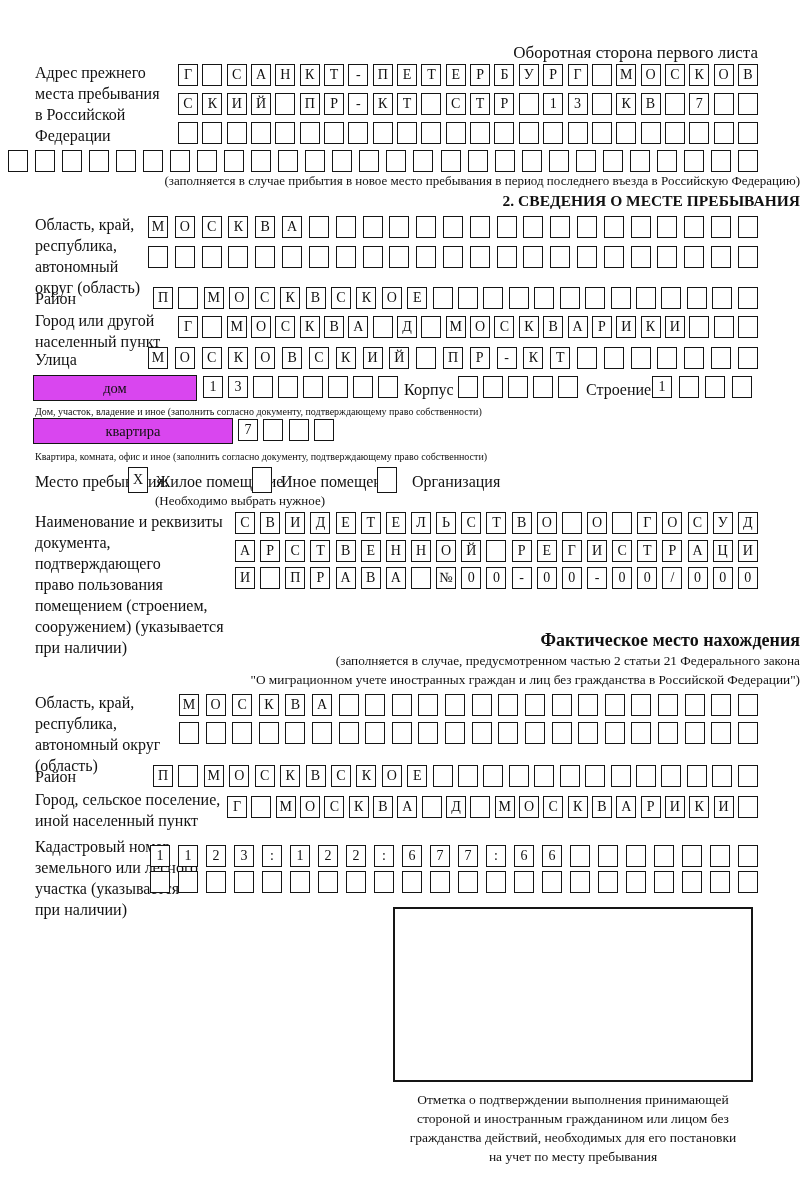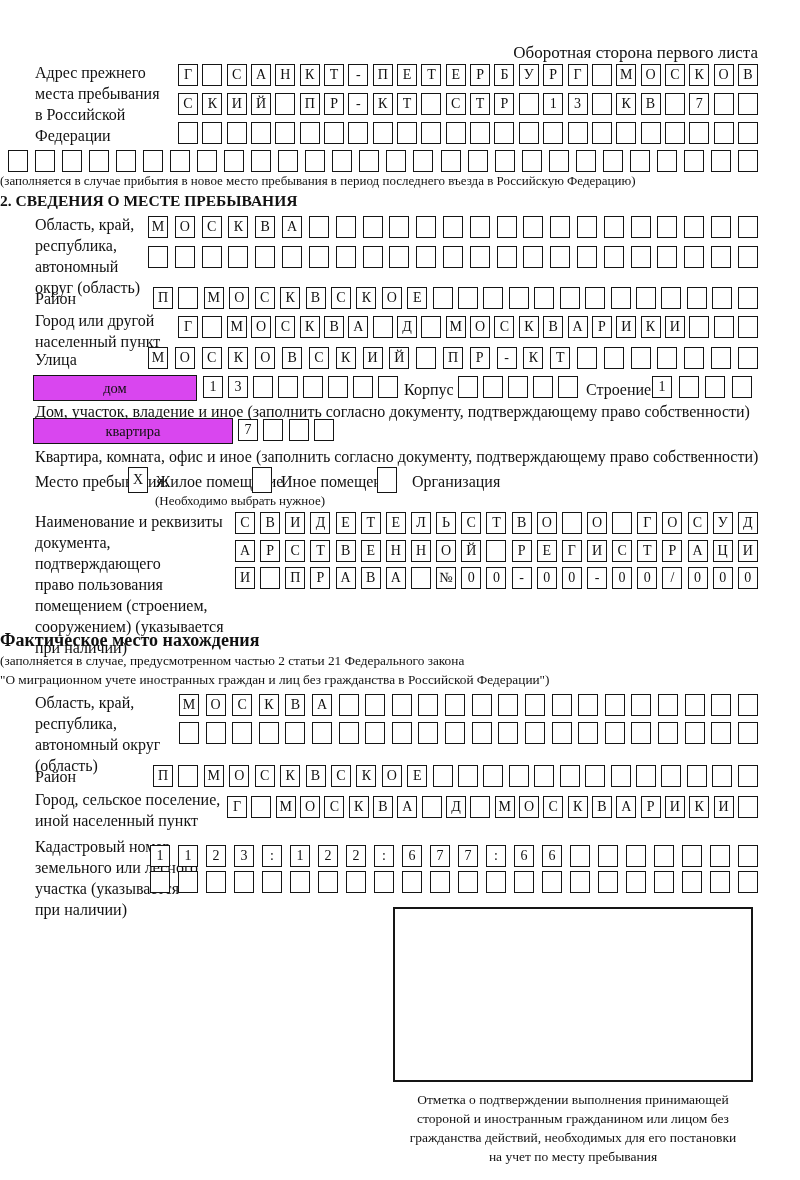--- a/index.html
+++ b/index.html
@@ -2,23 +2,23 @@
 <html><head>
 <meta charset="utf-8">
 <style>
   html,body{margin:0;padding:0;background:#fff;}
   #page{
     position:relative;width:800px;height:1180px;background:#ffffff;
     font-family:"Liberation Serif","DejaVu Serif",serif;color:#111;overflow:hidden;
   }
   .abs{position:absolute;}
   .lbl{font-size:16px;line-height:21px;white-space:pre-line;}
-  .cap{font-size:16px;line-height:17px;}
+  .cap{font-size:10px;line-height:17px;}
   .note{font-size:13px;}
-  .center{text-align:left;width:800px;left:0;}
+  .center{text-align:right;width:800px;left:0;}
   .hdr{font-weight:bold;font-size:15.5px;}
   .strip{display:flex;justify-content:space-between;}
   .cell{
     box-sizing:border-box;width:20px;height:22px;border:1.6px solid #151515;
     display:flex;align-items:center;justify-content:center;
     font-size:14px;font-family:"Liberation Serif","DejaVu Serif",serif;background:#fff;
   }
   .cbox{
     box-sizing:border-box;width:20px;height:26px;border:1.6px solid #151515;
     display:flex;align-items:center;justify-content:center;font-size:14px;background:#fff;

